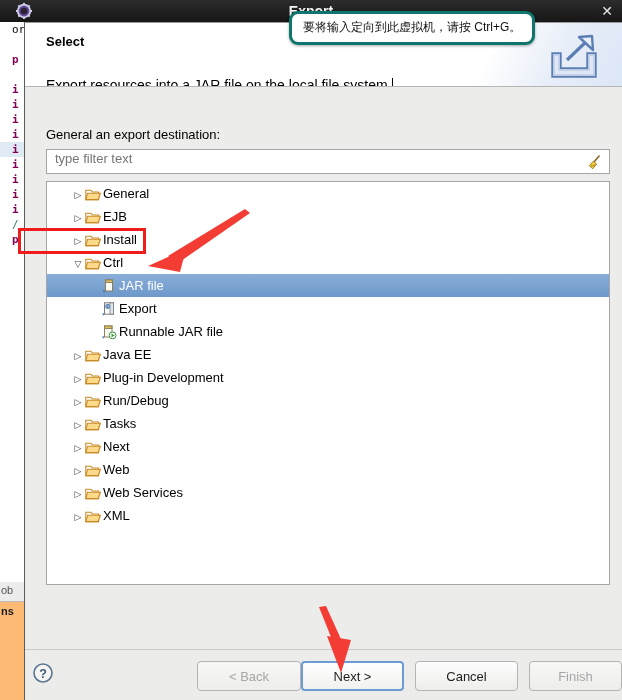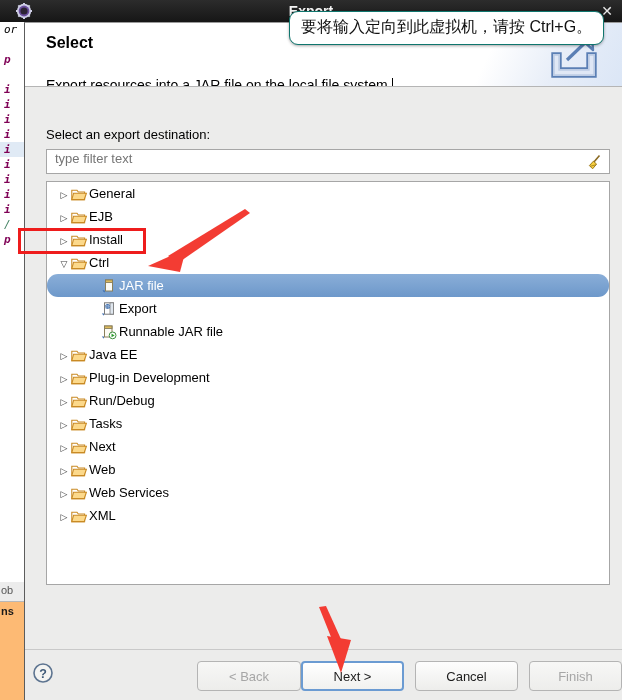--- a/index.html
+++ b/index.html
@@ -14,21 +14,21 @@
   
   .ide-bg {
     position: absolute; left: 0; top: 0; width: 622px; height: 700px;
     background: #ffffff;
   }
   .ide-editor {
     position: absolute; left: 0; top: 22px; width: 24px; height: 560px;
     background: #ffffff; overflow: hidden;
     font-family: "DejaVu Sans Mono", monospace; font-size: 11px; line-height: 15px;
   }
-  .ide-line { white-space: pre; padding-left: 4px; font-style: italic; }
+  .ide-line { white-space: pre; padding-left: 12px; }
   .kw { color: #7f0055; font-weight: bold; }
   .cm { color: #3f7f5f; }
   .hl { background: #e0eaf5; }
   .ide-ruler {
     position: absolute; left: 0; top: 0; width: 24px; height: 22px;
     background: #d9d9d6;
   }
   .ide-views {
     position: absolute; left: 0; top: 582px; width: 24px; height: 138px;
     background: #fdba74; font-size: 11px; color: #1a1a1a;
@@ -58,23 +58,23 @@
     position: absolute; left: 16px; top: 3px; width: 16px; height: 16px;
   }
   .vm-close {
     position: absolute; right: 9px; top: 0; height: 22px; line-height: 22px;
     font-size: 14px; color: #e8e8e8; cursor: pointer;
   }
 
   
   .vm-tooltip {
     position: absolute; left: 289px; top: 11px;
-    background: #ffffff; border: 1px solid #0f766e; border-radius: 9px;
+    background: #ffffff; border: 3px solid #0f766e; border-radius: 9px;
     padding: 5px 11px 6px 11px;
-    font-size: 16px; color: #111; white-space: nowrap;
+    font-size: 12px; color: #111; white-space: nowrap;
     box-shadow: 0 1px 3px rgba(0,0,0,.35);
     z-index: 40;
   }
 
   
   .dialog {
     position: absolute; left: 24px; top: 22px; width: 598px; height: 678px;
     background: #ececeb;
     border-left: 1px solid #5c5c5c;
     border-top: 1px solid #9a9a9a;
@@ -83,21 +83,21 @@
     position: absolute; left: 0; top: 0; width: 597px; height: 64px;
     background: #ffffff; border-bottom: 1px solid #b5b5b5;
     overflow: hidden;
   }
   .dlg-header-bannerbg {
     position: absolute; right: 0; top: 0; width: 210px; height: 63px;
     background: linear-gradient(115deg, #ffffff 0%, #ffffff 38%, #e8eef8 68%, #dbe6f6 100%);
   }
   .dlg-title {
     position: absolute; left: 21px; top: 11px;
-    font-size: 16px; font-weight: bold; color: #000000;
+    font-size: 13px; font-weight: bold; color: #000000;
   }
   .dlg-subtitle {
     position: absolute; left: 21px; top: 38px;
     font-size: 14px; color: #000000; margin-top: 16px;
   }
   .caret {
     display: inline-block; width: 1px; height: 15px; background: #000;
     vertical-align: -3px; margin-left: 1px;
   }
   .banner-icon { position: absolute; right: 19px; top: 9px; }
@@ -120,27 +120,26 @@
   .broom-icon { position: absolute; right: 5px; top: 3px; }
 
   .tree-box {
     position: absolute; left: 21px; top: 94px; width: 564px; height: 404px;
     background: #ffffff; border: 1px solid #a6a6a6;
     overflow: hidden;
   }
   .tree-row {
     position: relative; height: 23px; line-height: 23px;
     font-size: 13px; color: #000000; white-space: nowrap;
-    padding-left: 10px;
+    padding-left: 24px;
   }
   .tree-row.child { padding-left: 54px; }
   .tree-row.selected {
     background: linear-gradient(#8aaed8, #6d98ca);
     color: #ffffff;
-    border-radius: 11px;
   }
   .twisty {
     display: inline-block; width: 14px; text-align: center;
     color: #3b3b3b; font-size: 9px; vertical-align: 1px;
   }
   .ficon { display: inline-block; width: 18px; vertical-align: -3px; }
   .tlabel { display: inline-block; vertical-align: 1px; }
 
   
   .dlg-footer {
@@ -230,21 +229,21 @@
       <div class="dlg-subtitle"><span>Export resources into a JAR file on the local file system.</span><span class="caret"></span></div>
       <svg class="banner-icon" width="58" height="52" viewBox="0 0 58 52">
         <path d="M8 22 L8 44 L50 44 L50 22 L43 22 L43 37 L15 37 L15 22 Z" fill="none" stroke="#5b7fb4" stroke-width="3.4"></path>
         <path d="M8 22 L8 44 L50 44 L50 22 L43 22 L43 37 L15 37 L15 22 Z" fill="#dde6f4" opacity=".75"></path>
         <line x1="22" y1="28" x2="45" y2="6" stroke="#5b7fb4" stroke-width="3.2"></line>
         <path d="M47 4 L48 18 L34 5 Z" fill="#e9eef8" stroke="#5b7fb4" stroke-width="2.4" stroke-linejoin="round"></path>
       </svg>
     </div>
 
     <div class="dlg-body">
-      <div class="field-label">Select an export destination:</div>
+      <div class="field-label">General an export destination:</div>
 
       <div class="filter-box">
         <input class="filter-input" type="text" placeholder="type filter text" style="">
         <svg class="broom-icon" width="18" height="18" viewBox="0 0 18 18">
           <line x1="13.5" y1="2.5" x2="7.5" y2="9.5" stroke="#8a6a22" stroke-width="1.6"></line>
           <path d="M7.4 8.2 L10.6 11.1 L6.6 15.8 L3.4 12.6 Z" fill="#f6cf3e" stroke="#9c7a1f" stroke-width="1"></path>
           <path d="M4.1 13.3 L9.9 11.8" stroke="#9c7a1f" stroke-width=".8"></path>
         </svg>
       </div>
 

